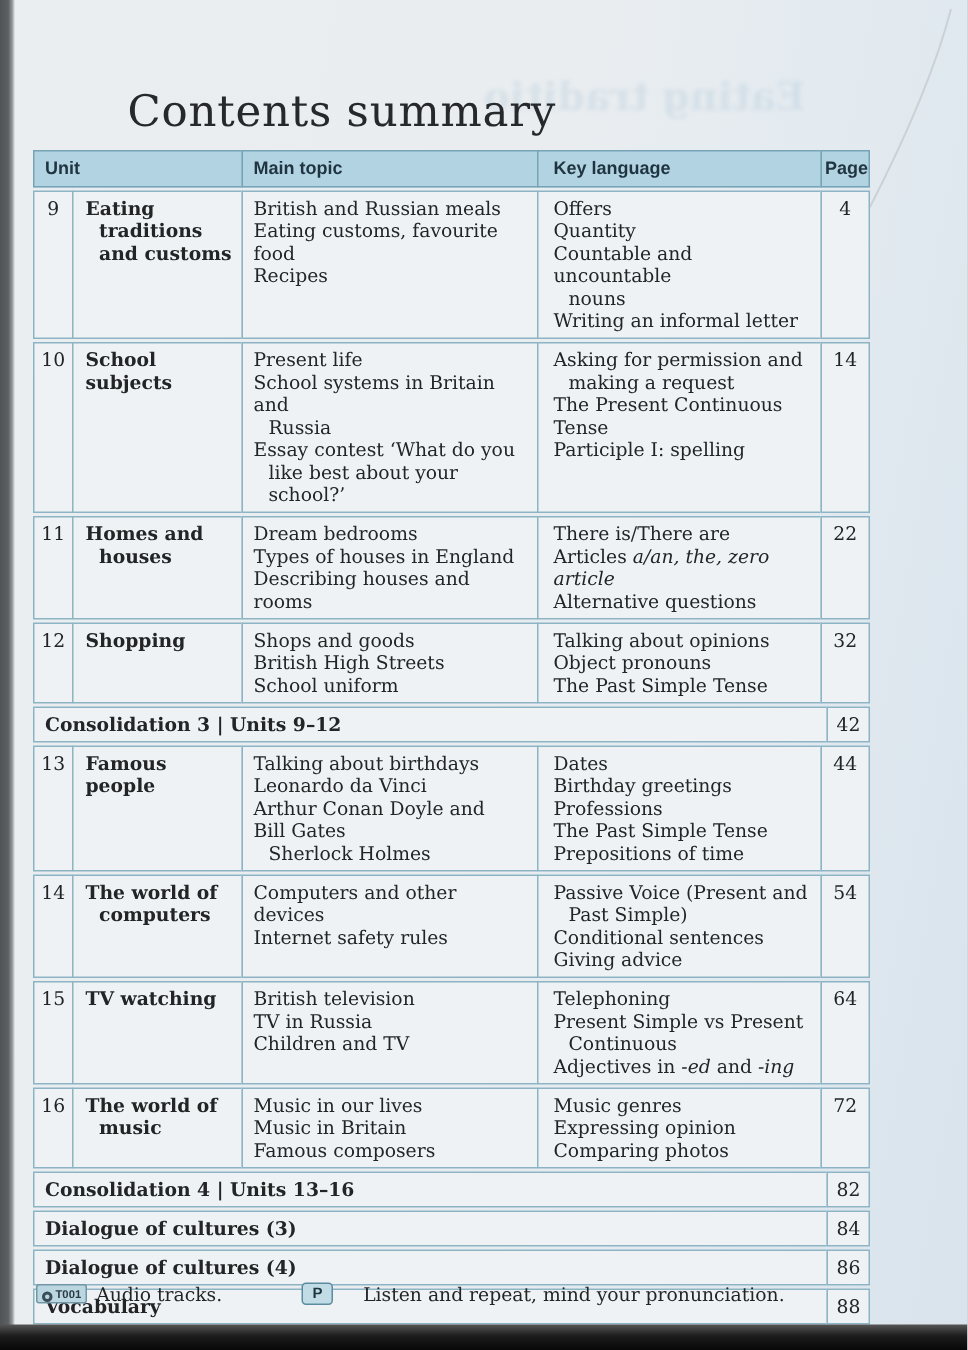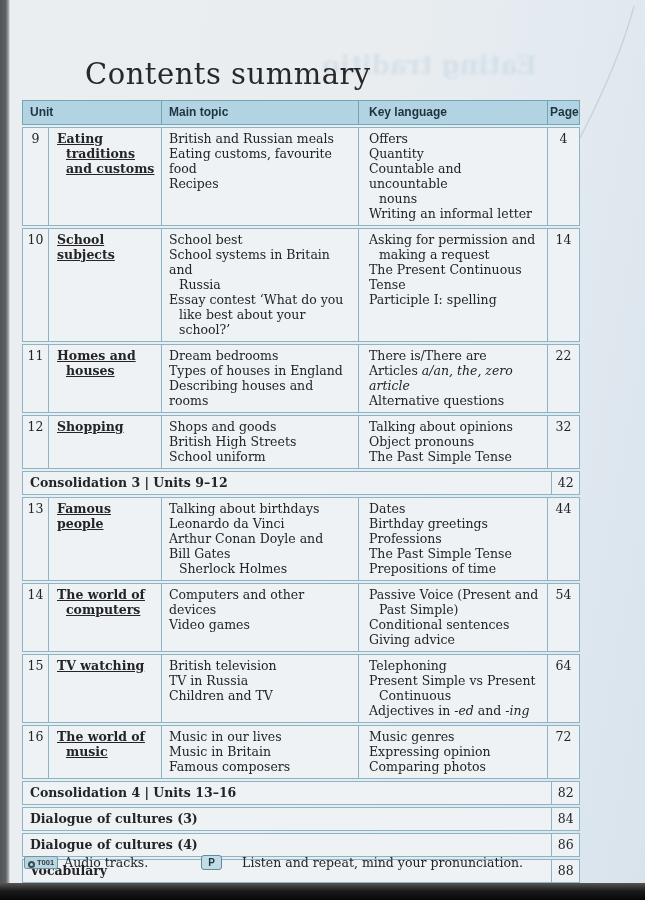--- a/index.html
+++ b/index.html
@@ -28,21 +28,21 @@
   
   #toc{ position:absolute; left:22px; top:100px; width:558px; }
   .row{ display:flex; width:558px; margin-bottom:2px; }
   .cell{
     border:1px solid #8cb4c4; background:#eff2f4;
     padding:3px 5px 4px 7px;
     font:12.5px/15px "DejaVu Serif", serif; color:#222426;
   }
   .cell + .cell{ margin-left:-1px; }
   .c-no   { width:27px;  padding-left:2px; padding-right:2px; text-align:center; }
-  .c-title{ width:114px; font-weight:bold; padding-left:8px;text-decoration:underline; }
+  .c-title{ width:114px; font-weight:bold; padding-left:8px; }
   .c-main { width:198px; }
   .c-key  { width:190px;padding-left:10px; }
   .c-page { width:33px;  padding-left:2px; padding-right:2px; text-align:center; }
   .c-span { width:630px; font-weight:bold; }
   .row.header .cell{
     background:#b2d3e1; border-color:#76a3b6;
     font:bold 12px/15px "Liberation Sans", sans-serif; color:#1f3340; padding-top:4px;
   }
   .h-unit{ width:140px; }
   .line.indent{ padding-left:10px; }
@@ -111,21 +111,21 @@
           </div>
         </div>
         <div class="row">
           <div class="cell c-no">
             <div class="line">10</div>
           </div>
           <div class="cell c-title unit-title">
             <div class="line">School subjects</div>
           </div>
           <div class="cell c-main">
-            <div class="line">School best</div>
+            <div class="line">Present life</div>
             <div class="line">School systems in Britain and</div>
             <div class="line indent">Russia</div>
             <div class="line">Essay contest ‘What do you</div>
             <div class="line indent">like best about your school?’</div>
           </div>
           <div class="cell c-key">
             <div class="line">Asking for permission and</div>
             <div class="line indent">making a request</div>
             <div class="line">The Present Continuous Tense</div>
             <div class="line">Participle I: spelling</div>
@@ -213,21 +213,21 @@
         <div class="row">
           <div class="cell c-no">
             <div class="line">14</div>
           </div>
           <div class="cell c-title unit-title">
             <div class="line">The world of</div>
             <div class="line">computers</div>
           </div>
           <div class="cell c-main">
             <div class="line">Computers and other devices</div>
-            <div class="line">Video games</div>
+            <div class="line">Internet safety rules</div>
           </div>
           <div class="cell c-key">
             <div class="line">Passive Voice (Present and</div>
             <div class="line indent">Past Simple)</div>
             <div class="line">Conditional sentences</div>
             <div class="line">Giving advice</div>
           </div>
           <div class="cell c-page">
             <div class="line">54</div>
           </div>

